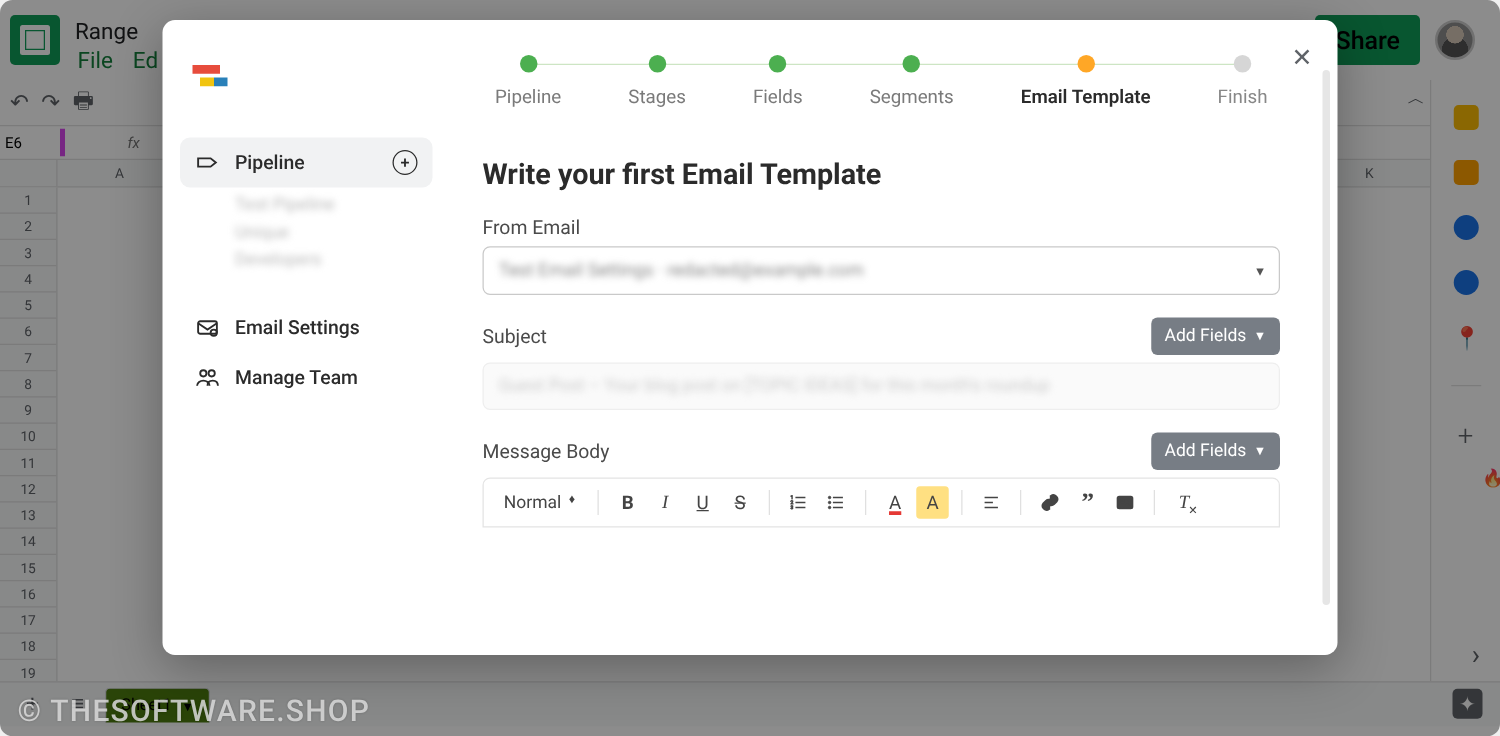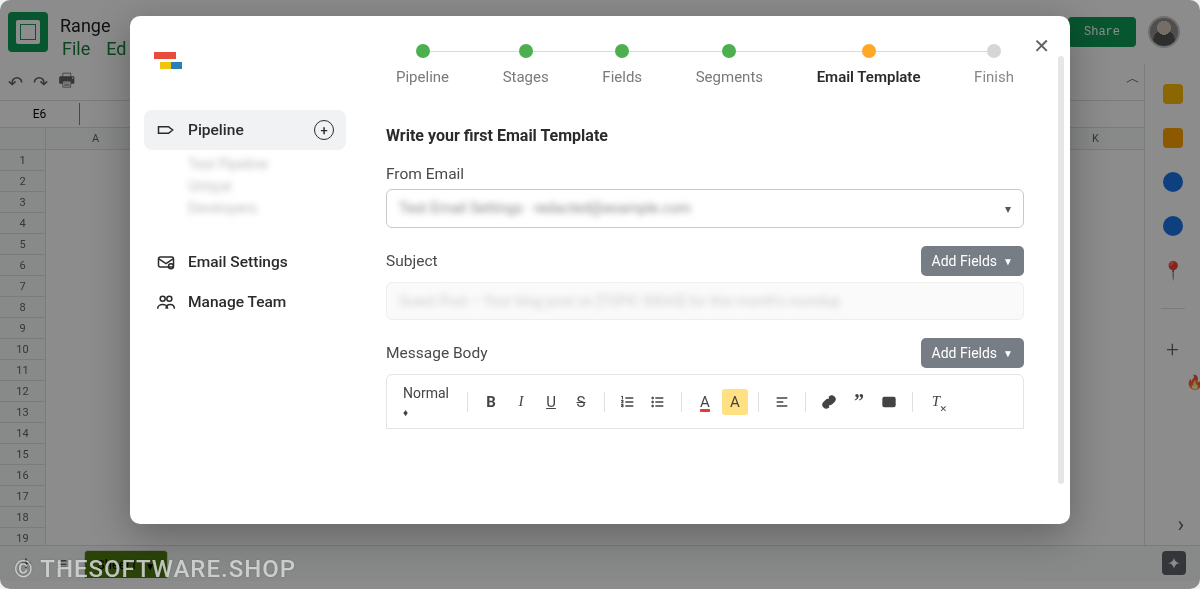--- a/index.html
+++ b/index.html
@@ -11,28 +11,28 @@
 
 .gs-header { height: 64px; display: flex; align-items: center; padding: 0 8px; gap: 8px; }
 .gs-logo { width: 40px; height: 40px; background: #0f9d58; border-radius: 4px; display:flex; align-items:center; justify-content:center; }
 .gs-logo-inner { width:24px; height:24px; background:#fff; border-radius:2px; position:relative; }
 .gs-logo-inner::after { content:''; position:absolute; inset:4px; border:1px solid #0f9d58; }
 .gs-titleblock { display:flex; flex-direction:column;margin-top:12px; }
 .gs-title { font-size:18px; color:#202124; padding-left:4px; }
 .gs-menu { display:flex; gap:4px; font-size:18px; color:#15803d; }
 .gs-menu span { padding:2px 6px; }
 .gs-header-right { margin-left:auto; display:flex; align-items:center; gap:12px; padding-right:12px;}
-.share-btn { background:#0f9d58; color:#ffffff; font-size:12px; font-weight:500; padding:8px 16px; border-radius:4px;font-family:Liberation Mono, monospace; }
+.share-btn { background:#0f9d58; color:#000000; font-size:20px; font-weight:500; padding:8px 16px; border-radius:4px; }
 .avatar { width:32px; height:32px; border-radius:50%; background:#8e8e8e; background-image: radial-gradient(circle at 50% 35%, #d8c8b8 30%, transparent 31%), radial-gradient(circle at 50% 80%, #555 40%, transparent 41%); border: 2px solid #ccc;}
 
 .gs-toolbar { height: 36px; display:flex; align-items:center; padding: 0 8px; gap:10px; color:#5f6368; font-size:18px;}
 .gs-toolbar span { cursor:pointer; }
 
 .gs-fx { height: 28px; border-top:1px solid #e0e0e0; border-bottom:1px solid #e0e0e0; display:flex; align-items:center; font-size:12px; }
-.cell-ref { width: 80px; text-align:center; border-right:1px solid #d946ef; padding:4px; }
+.cell-ref { width: 52px; text-align:left; border-right:4px solid #d946ef; padding:4px; }
 .fx-label { padding: 0 10px; font-style:italic; color:#777; }
 .col-headers { display:flex; height:22px; background:#f8f9fa; border-bottom:1px solid #e0e0e0; }
 .row-headers { width: 46px; background:#f8f9fa; border-right:1px solid #e0e0e0; }
 .row-headers div { height:21px; font-size:11px; color:#5f6368; text-align:center; line-height:21px; border-bottom:1px solid #e0e0e0;}
 .gs-body { flex:1; }
 .col-headers div { flex:0 0 100px; border-right:1px solid #e0e0e0; text-align:center; font-size:11px; color:#5f6368; line-height:22px;}
 .col-headers div:first-child { flex:0 0 46px; }
 
 .gs-tabs { position:absolute; bottom:8px; left:0; right:0; height:36px; display:flex; align-items:center; gap:8px; padding: 0 12px; background:#f8f9fa; border-top:1px solid #e0e0e0;}
 .gs-tab-btn { width:28px; height:28px; display:flex;align-items:center;justify-content:center; color:#5f6368; font-size:18px;}
@@ -72,35 +72,35 @@
 
 .stepper { display:flex; justify-content:space-between; align-items:flex-start; position:relative; margin-bottom:40px; padding: 0 10px;}
 .stepper::before { content:''; position:absolute; top:7px; left:32px; right:32px; height:1px; background:#cde5c4; z-index:0;}
 .step { display:flex; flex-direction:column; align-items:center; gap:10px; font-size:15px; color:#888; z-index:1; }
 .step .dot { width:14px; height:14px; border-radius:50%; background:#4caf50; }
 .step.current .dot { background:#ffa726; }
 .step.current { color:#2b2b2b; font-weight:600; }
 .step.pending .dot { background:#d6d6d6; }
 .step.done { color:#7a7a7a;align-items:center; }
 
-.section-title { font-size:16px; font-weight:700; color:#2b2b2b; margin-bottom:20px; }
+.section-title { font-size:23px; font-weight:700; color:#2b2b2b; margin-bottom:20px; }
 
 .field-label { font-size:15.5px; color:#4a4a4a; margin-bottom:6px; display:flex; align-items:center; justify-content:space-between;}
 .select { width:100%; padding:10px 12px; border:1px solid #c9c9c9; border-radius:6px; font-size:14.5px; color:#bbb; display:flex; align-items:center; justify-content:space-between; margin-bottom:18px;}
 .select .caret { color:#555; font-size:12px; }
 .select .blurval { filter: blur(3px); color:#888; }
 
 .input { width:100%; padding:10px 12px; border:1px solid #eee; background:#fafafa; border-radius:6px; font-size:14px; color:#ccc; margin-bottom:18px;}
 .input .blurval { filter: blur(3px); }
 
 .add-fields-btn { background:#777d85; color:#fff; font-size:14px; padding:7px 11px; border-radius:5px; display:flex; align-items:center; gap:6px; cursor:pointer;}
 .add-fields-btn .caret { font-size:10px; }
 
 .editor-toolbar { display:flex; align-items:center; gap:4px; border:1px solid #e4e4e4; border-radius:6px 6px 0 0; padding: 6px 8px; font-size:14px; color:#444;}
-.editor-toolbar .sel { display:flex; align-items:flex-start; gap:6px; padding: 4px 8px; flex-direction: column; }
+.editor-toolbar .sel { display:flex; align-items:flex-start; gap:6px; padding: 4px 8px; }
 .tb-sep { width:1px; height:20px; background:#e0e0e0; margin:0 6px; }
 .tb-btn { width:26px; height:26px; display:flex; align-items:center; justify-content:center; color:#444; font-size:15px; cursor:pointer;}
 .tb-btn.bold { font-weight:700; }
 .tb-btn.italic { font-style:italic; font-family: Georgia, serif;}
 .tb-btn.underline { text-decoration:underline; }
 .tb-btn.strike { text-decoration:line-through; }
 .tb-btn svg { width:16px; height:16px; stroke:#444; fill:#444;}
 
 .watermark { position:absolute; bottom:6px; left:14px; font-size:24px; letter-spacing:1px; color:rgba(220,220,220,0.85); font-weight:500; z-index:50; text-shadow:0 0 2px rgba(0,0,0,0.2);}
 

